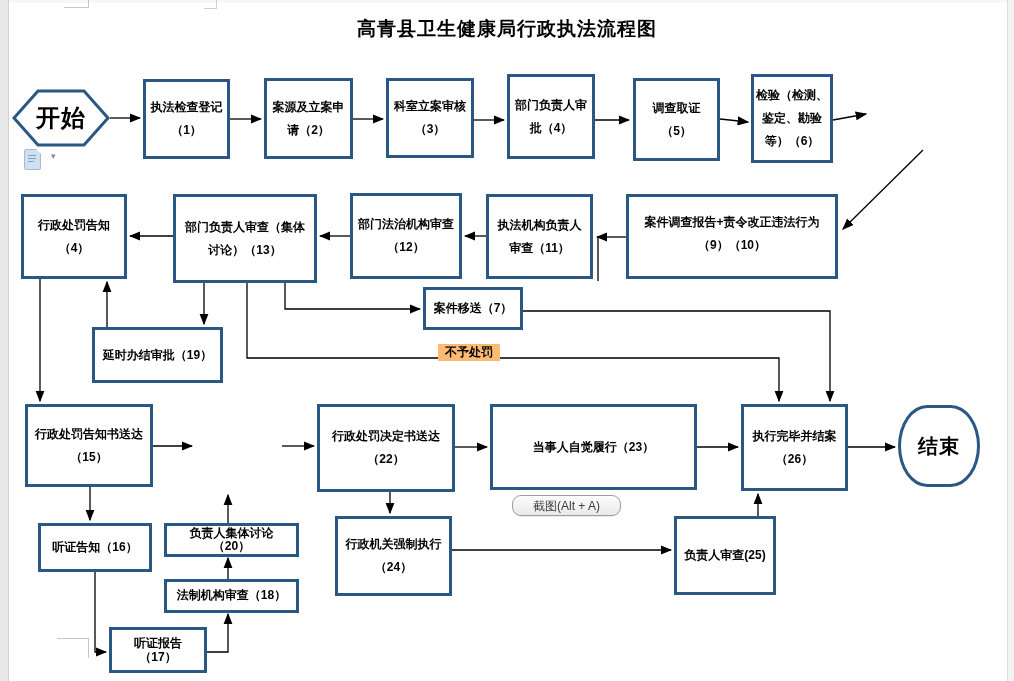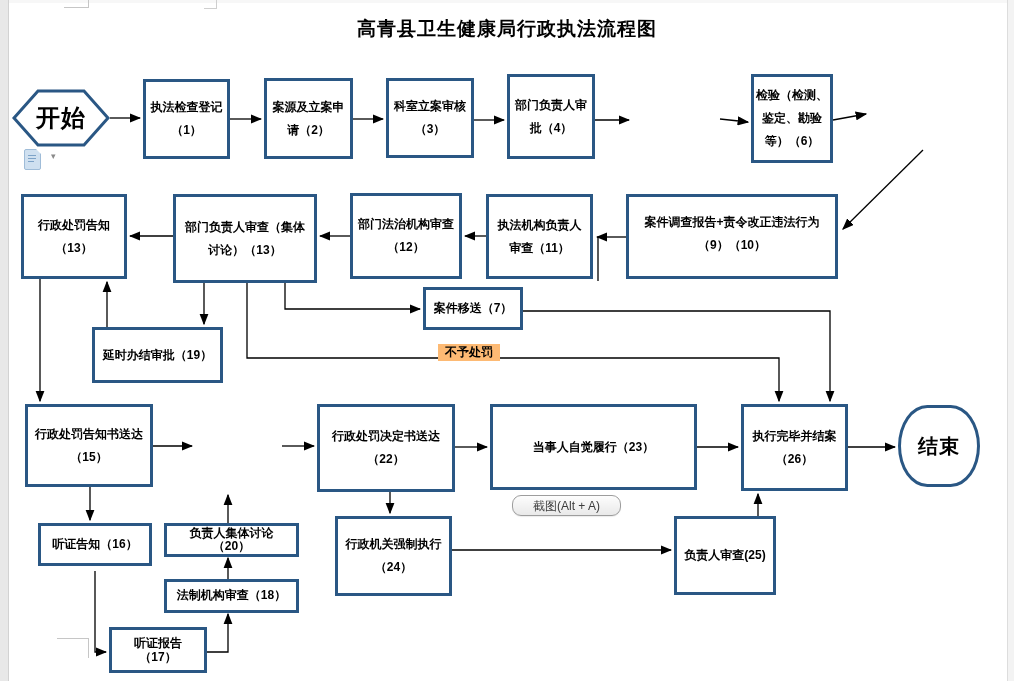--- a/index.html
+++ b/index.html
@@ -125,26 +125,29 @@
     </div>
   <div class="node" style="left:264px;top:78px;width:89px;height:81px;">
       <span>案源及立案申请（2）</span>
     </div>
   <div class="node" style="left:386px;top:78px;width:88px;height:80px;">
       <span>科室立案审核（3）</span>
     </div>
   <div class="node" style="left:507px;top:74px;width:88px;height:85px;">
       <span>部门负责人审批（4）</span>
     </div>
+  <div class="node" style="left:633px;top:78px;width:87px;height:83px;">
+      <span>调查取证（5）</span>
+    </div>
   <div class="node" style="left:751px;top:74px;width:82px;height:89px;padding:1px 2px;">
       <span>检验（检测、鉴定、勘验等）（6）</span>
     </div>
 
   <div class="node" style="left:21px;top:194px;width:106px;height:85px;">
-      <span>行政处罚告知（13）</span>
+      <span>行政处罚告知（4）</span>
     </div>
   <div class="node" style="left:173px;top:194px;width:144px;height:89px;">
       <span>部门负责人审查（集体讨论）（13）</span>
     </div>
   <div class="node" style="left:350px;top:193px;width:112px;height:86px;">
       <span>部门法治机构审查（12）</span>
     </div>
   <div class="node" style="left:486px;top:194px;width:107px;height:85px;">
       <span>执法机构负责人审查（11）</span>
     </div>
@@ -169,21 +172,21 @@
   <div class="node" style="left:490px;top:404px;width:207px;height:86px;">
       <span>当事人自觉履行（23）</span>
     </div>
   <div class="node" style="left:741px;top:404px;width:107px;height:87px;">
       <span>执行完毕并结案（26）</span>
     </div>
   <div class="node terminal end-shape" style="left:898px;top:405px;width:82px;height:82px;">
       <span>结束</span>
     </div>
 
-  <div class="node" style="left:38px;top:523px;width:114px;height:43px;line-height:1.2;text-align:right;">
+  <div class="node" style="left:38px;top:523px;width:114px;height:49px;line-height:1.2;text-align:right;">
       <span>听证告知（16）</span>
     </div>
   <div class="node" style="left:164px;top:523px;width:135px;height:32px;line-height:1.1;">
       <span>负责人集体讨论（20）</span>
     </div>
   <div class="node" style="left:164px;top:579px;width:135px;height:32px;line-height:1.1;">
       <span>法制机构审查（18）</span>
     </div>
   <div class="node" style="left:335px;top:516px;width:117px;height:80px;">
       <span>行政机关强制执行（24）</span>

